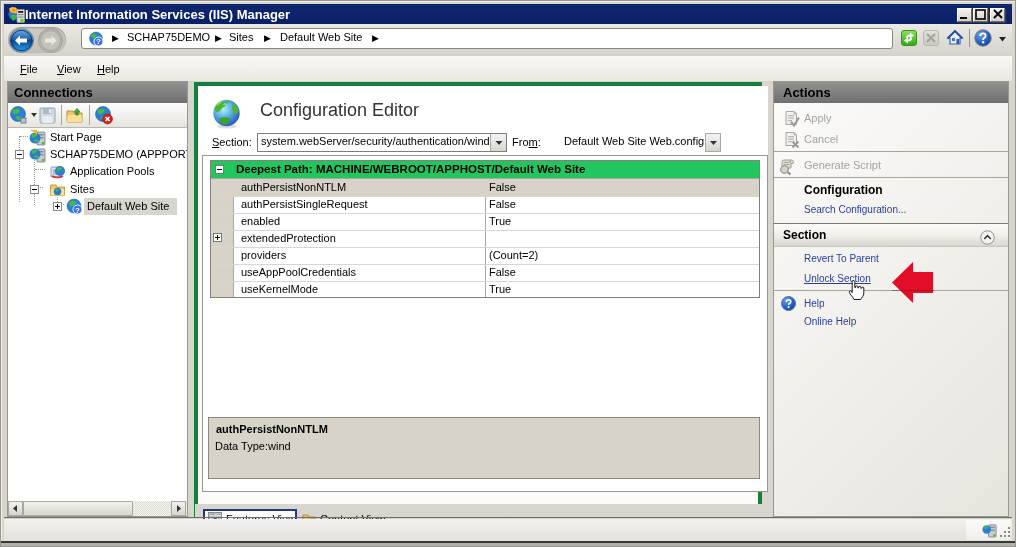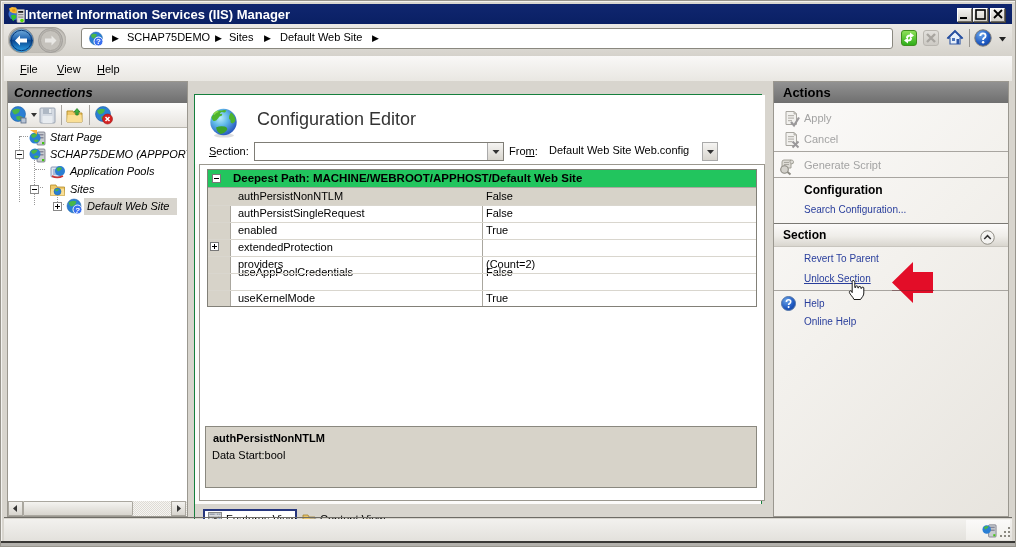--- a/index.html
+++ b/index.html
@@ -24,29 +24,29 @@
   .crumb-arrow { color:#000; font-size:9px; }
   
   #menubar { position:absolute; left:4px; top:56px; width:1008px; height:25px;
              background:linear-gradient(#f9f8f7,#e9e7e2); }
   .menu-item { position:absolute; top:7px; font-size:11px; }
   .u { text-decoration:underline; }
   
   #main { position:absolute; left:4px; top:81px; width:1008px; height:436px; background:#d8d5ce; }
   .panel-hdr { background:linear-gradient(#929292,#6f6f6f); color:#000; font-weight:bold; font-size:13px; }
   
-  #leftpanel { position:absolute; left:3px; top:0px; width:181px; height:436px; border:1px solid #9a978f; background:#fff;font-style:italic; }
+  #leftpanel { position:absolute; left:3px; top:0px; width:181px; height:436px; border:1px solid #9a978f; background:#fff; }
   #conn-hdr { position:absolute; left:0; top:0; width:179px; height:21px; line-height:21px; padding-left:6px; }
   #conn-toolbar { position:absolute; left:0; top:21px; width:179px; height:25px;
                   background:linear-gradient(#fdfdfc,#e7e4df); border-bottom:1px solid #b9b6ae; }
   #tree { position:absolute; left:0; top:46px; width:179px; height:373px; background:#fff; overflow:hidden; }
   .trow { position:absolute; height:17px; line-height:17px; font-size:11px; white-space:nowrap; }
   #lscroll { position:absolute; left:0; top:419px; width:179px; height:15px; background-color:#f6f5f3; background-image:linear-gradient(45deg,#dedbd4 25%,transparent 25%,transparent 75%,#dedbd4 75%),linear-gradient(45deg,#dedbd4 25%,transparent 25%,transparent 75%,#dedbd4 75%); background-size:2px 2px; background-position:0 0,1px 1px; }
   
-  #centerpanel { position:absolute; left:190px; top:1px; width:568px; height:435px; background:#fcfbfa; border:1px solid #15803d;margin-top:12px; }
+  #centerpanel { position:absolute; left:190px; top:1px; width:568px; height:435px; background:#fcfbfa; border:4px solid #15803d; }
   #ce-title { position:absolute; left:62px; top:14px; font-size:18px; color:#333; }
   #sect-row { position:absolute; left:0; top:45px; width:570px; height:26px; }
   #sunkpanel { position:absolute; left:4px; top:69px; width:566px; height:337px; background:#fff; border:1px solid #9b988f; }
   
   #grid { position:absolute; left:7px; top:4px; width:550px; height:138px; border:1px solid #828078; background:#fff; }
   .grow { position:absolute; left:0; width:548px; height:17px; line-height:17px; }
   .gut { position:absolute; left:0; top:0; width:23px; height:100%; background:#d7d3c9; border-right:1px solid #aaa79f; }
   .glabel { position:absolute; left:30px; top:0; }
   .gvalue { position:absolute; left:278px; top:0; }
   .colline { position:absolute; left:274px; top:0; width:1px; height:100%; background:#aaa79f; }
@@ -310,27 +310,28 @@
       <path d="M2.5 9 Q5 4.5 10 2.5 Q13 2 14 3.5 Q10.5 4.5 11 6 Q14 5 13 7.5 Q10 8 9 10.5 Q7 13.5 4.5 13 Q2.5 11.5 2.5 9Z" fill="#4db52e"></path>
       <path d="M4 5.5 Q6.5 3 9 2.2 L9.5 4 Q6.5 5 5.5 7 Z" fill="#8ad84e"></path>
       <path d="M12 3 Q15 1.5 17.5 2.5 L16 4.5 Q13.5 4.5 12 3Z" fill="#4db52e"></path>
       <path d="M22 4.5 Q26 7.5 26.5 12 Q26 15 23.5 15.5 Q21 15 21.5 12 Q19.5 11.5 20 9 Q20.5 6.5 22 4.5Z" fill="#4db52e"></path>
       <path d="M7 19.5 Q11 17.5 15.5 18.5 Q19 19.5 18 22 Q15.5 25.5 11.5 26 Q8 24 7 19.5Z" fill="#3da22a"></path>
     </svg>
     <span id="ce-title">Configuration Editor</span>
     <div id="sect-row">
       <span class="abs" style="left:14px;top:5px"><span class="u">S</span>ection:</span>
       <div class="abs" style="left:59px;top:2px;width:250px;height:19px;background:#fff;border:1px solid #7f7d76;">
+        <span class="abs" style="left:3px;top:1px;white-space:nowrap;overflow:hidden;width:228px;display:inline-block">system.webServer/security/authentication/wind</span>
         <div class="abs" style="right:0;top:0;width:16px;height:17px;background:linear-gradient(#f5f4f2,#d8d5ce);border-left:1px solid #aaa;"><svg width="16" height="17">
               <path d="M4.5 7 L8 11 L11.5 7 Z" fill="#333"></path>
             </svg></div>
       </div>
       <span class="abs" style="left:314px;top:5px">Fro<span class="u">m</span>:</span>
       <div class="abs" style="left:348px;top:2px;width:175px;height:19px;background:#fff;">
-        <span class="abs" style="left:6px;top:2px">Default Web Site Web.config</span>
+        <span class="abs" style="left:18px;top:2px">Default Web Site Web.config</span>
         <div class="abs" style="right:0;top:0;width:16px;height:19px;background:linear-gradient(#f5f4f2,#d8d5ce);border:1px solid #aaa;"><svg width="15" height="17">
               <path d="M4 7 L7.5 11 L11 7 Z" fill="#333"></path>
             </svg></div>
       </div>
     </div>
     <div id="sunkpanel">
       <div id="grid">
         <div class="abs" style="left:0;top:0;width:548px;height:18px;background:#22c55e;border-bottom:1px solid #aaa79f">
           <div class="abs" style="left:4px;top:4px;width:9px;height:9px;background:#fff;border:1px solid #777">
               <div style="position:absolute;left:1px;top:3px;width:5px;height:1px;background:#000"></div>
@@ -355,38 +356,38 @@
           <div class="abs" style="left:2px;top:3px;width:9px;height:9px;background:#fff;border:1px solid #777">
               <div style="position:absolute;left:1px;top:3px;width:5px;height:1px;background:#000"></div>
               <div style="position:absolute;left:3px;top:1px;width:1px;height:5px;background:#000"></div>
             </div>
           <span class="glabel">extendedProtection</span>
           </div>
         <div class="grow" style="top:86px">
             <span class="glabel">providers</span>
             <span class="gvalue">(Count=2)</span>
           </div>
-        <div class="grow" style="top:94px">
+        <div class="grow" style="top:103px">
             <span class="glabel">useAppPoolCredentials</span>
             <span class="gvalue">False</span>
           </div>
         <div class="grow" style="top:120px">
             <span class="glabel">useKernelMode</span>
             <span class="gvalue">True</span>
           </div>
         <div class="abs" style="left:0px;top:35px;width:548px;height:1px;background:#d9d6ce"></div>
         <div class="abs" style="left:0px;top:52px;width:548px;height:1px;background:#d9d6ce"></div>
         <div class="abs" style="left:0px;top:69px;width:548px;height:1px;background:#d9d6ce"></div>
         <div class="abs" style="left:0px;top:86px;width:548px;height:1px;background:#d9d6ce"></div>
         <div class="abs" style="left:0px;top:103px;width:548px;height:1px;background:#d9d6ce"></div>
         <div class="abs" style="left:0px;top:120px;width:548px;height:1px;background:#d9d6ce"></div>
       </div>
       <div id="infobox">
         <div class="abs" style="left:7px;top:5px;font-weight:bold">authPersistNonNTLM</div>
-        <div class="abs" style="left:6px;top:22px">Data Start:bool</div>
+        <div class="abs" style="left:6px;top:22px">Data Type:wind</div>
       </div>
     </div>
   </div>
   <div id="tabs">
     <div class="abs" style="left:8px;top:5px;width:94px;height:19px;background:#fff;border:2px solid #26367e;"></div>
     <svg class="abs" style="left:13px;top:8px" width="14" height="14" viewBox="0 0 14 14">
       <rect x="0.5" y="0.5" width="13" height="13" fill="#f4f4f2" stroke="#8a8a8a"></rect>
       <rect x="1" y="1" width="12" height="2.6" fill="#c8ccd4"></rect>
       <rect x="1.6" y="1.6" width="5" height="1.4" fill="#9aa2b0"></rect>
         <rect x="9" y="1.6" width="1.4" height="1.4" fill="#9aa2b0"></rect>

